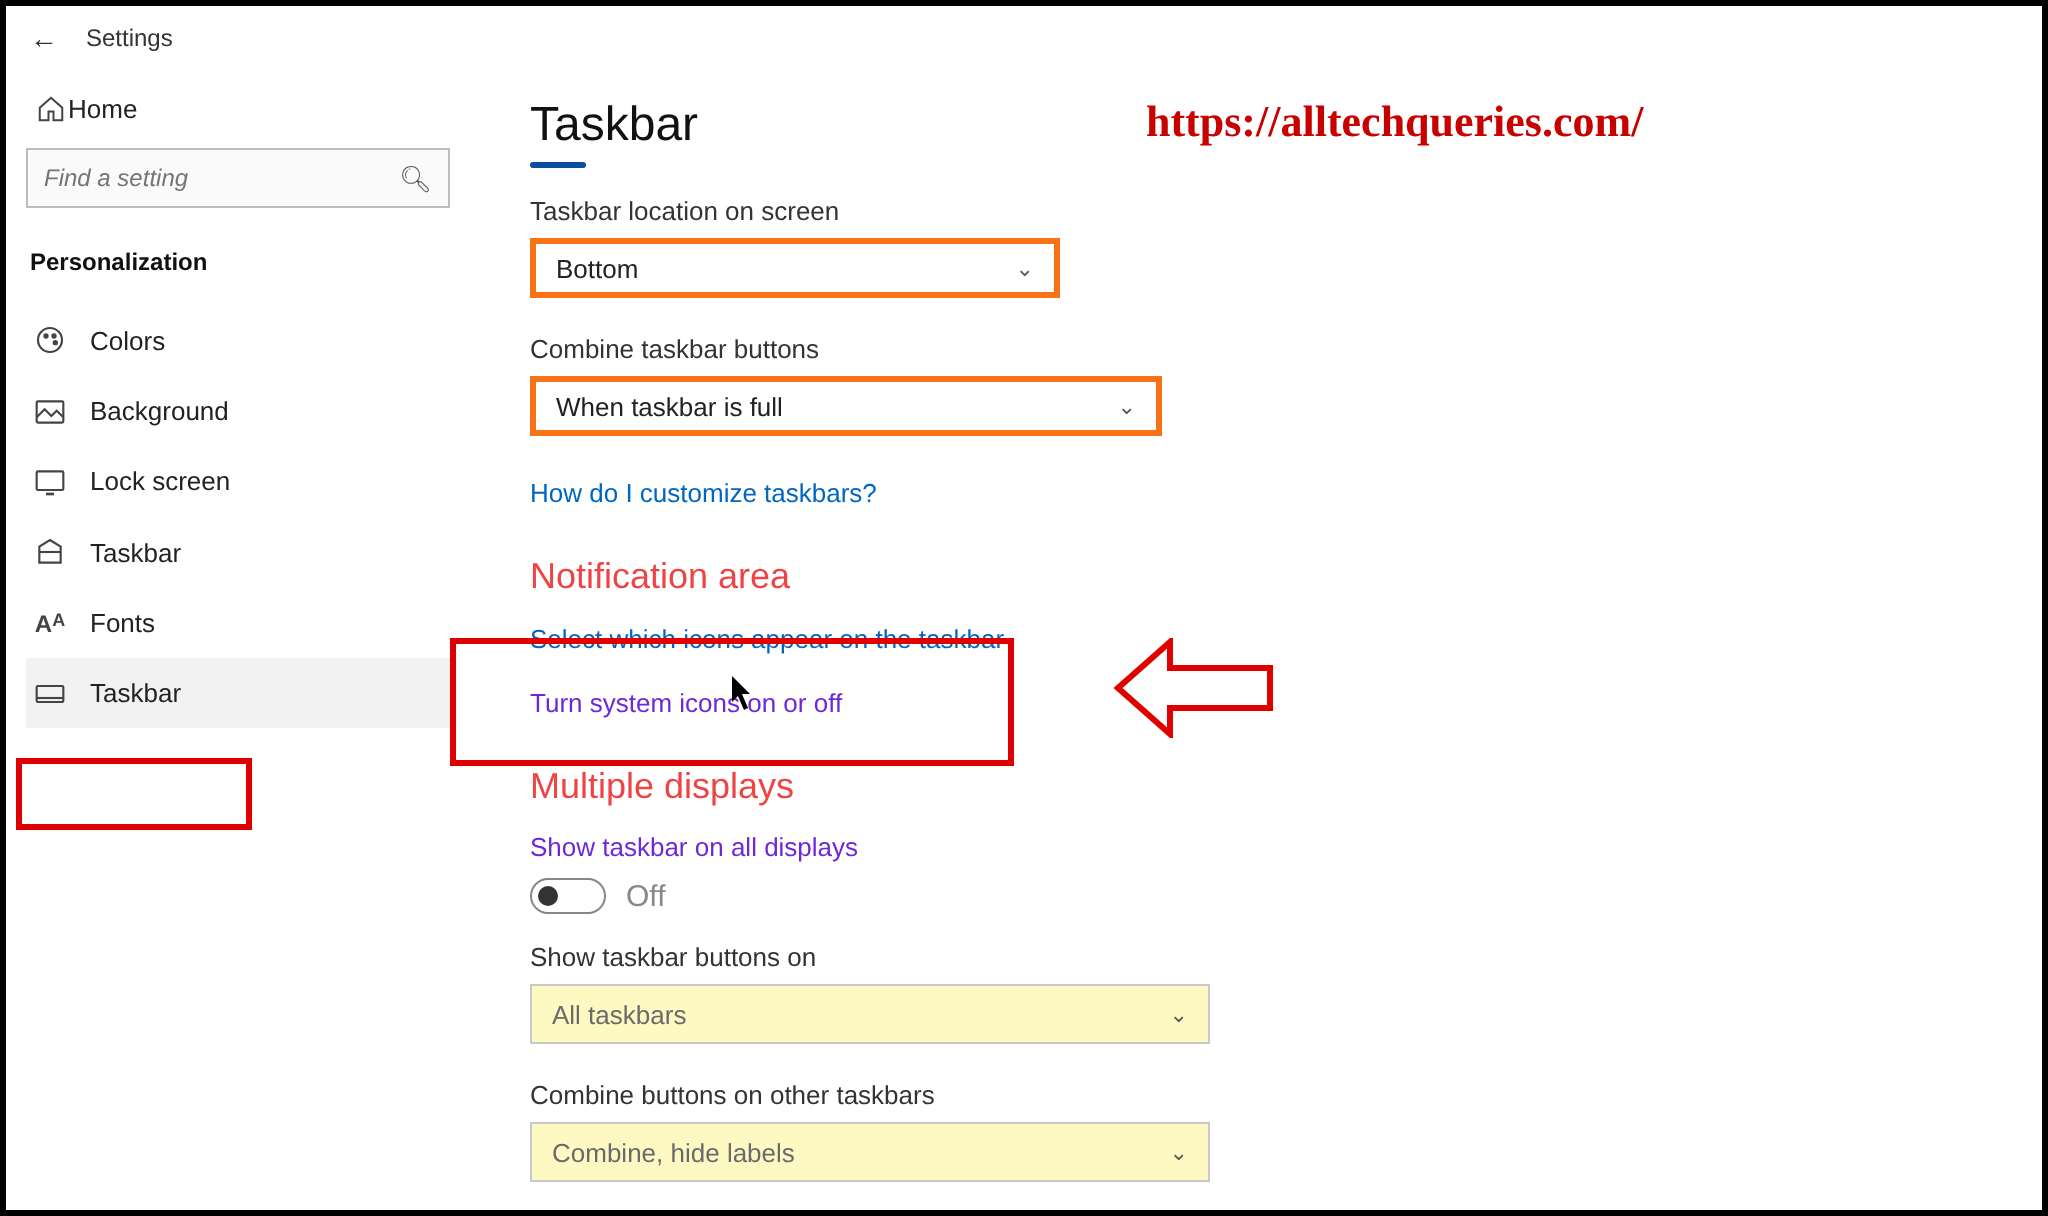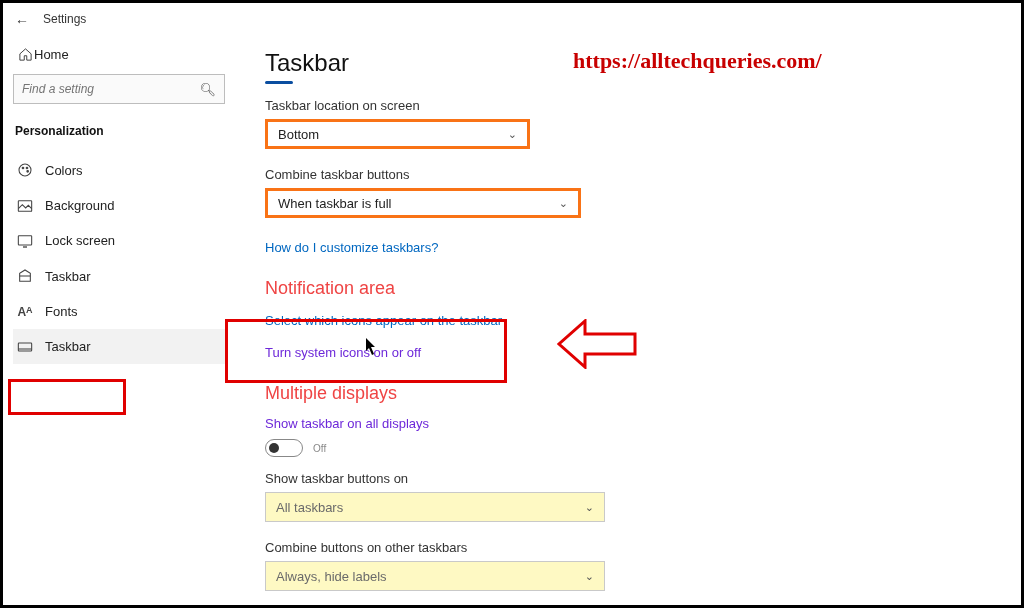--- a/index.html
+++ b/index.html
@@ -26,21 +26,21 @@
   .select.small { width: 265px; }
   .select.wide { width: 316px; }
   .select.gray { background:#fef9c3; border:1px solid #c9c9c9; color:#6a6a6a; width:340px;}
   .chev { color:#555; font-size:11px; }
   .link { color:#0067c0; font-size:13px; cursor:pointer; display:inline-block;}
   .subhead { font-size: 18px; font-weight: 400; color:#ef4444; margin-top: 22px; margin-bottom: 12px;}
   .grayline { font-size:13px; color:#6d28d9; }
   .toggle { display:flex; align-items:center; gap:10px; margin-top:8px; margin-bottom:14px;}
   .toggle .track { width:38px; height:18px; border:1px solid #888; border-radius:10px; position:relative;}
   .toggle .knob { width:10px; height:10px; background:#333; border-radius:50%; position:absolute; top:3px; left:3px;}
-  .toggle .tlabel { font-size:10px; color:#888;}
+  .toggle .tlabel { font-size:15px; color:#888;}
   .watermark { position:absolute; top:45px; left:570px; color:#c80000; font-family:"Times New Roman", serif; font-size:22px; font-weight:bold;}
   .highlight-box { position:absolute; border:3px solid #e00000; }
   .hb1 { top: 376px; left: 5px; width: 118px; height: 36px; }
   .hb2 { top: 316px; left: 222px; width: 282px; height: 64px; }
   .arrow { position:absolute; top:316px; left:554px; }
   .cursor { position:absolute; top:335px; left:358px; pointer-events:none;}
   .sp { height: 14px; }
   .sp20 { height: 20px; }
 </style>
 </head>
@@ -157,21 +157,21 @@
 
       <div class="label">Show taskbar buttons on</div>
       <div class="select gray">
         <span>All taskbars</span>
         <span class="chev">⌄</span>
       </div>
       <div class="sp"></div>
 
       <div class="label">Combine buttons on other taskbars</div>
       <div class="select gray">
-        <span>Always, hide labels</span>
+        <span>Combine, hide labels</span>
         <span class="chev">⌄</span>
       </div>
     </div>
   </div>
 
   <div class="watermark">https://alltechqueries.com/</div>
   <div class="highlight-box hb1"></div>
   <div class="highlight-box hb2"></div>
   <div class="arrow">
     <svg width="80" height="50" viewBox="0 0 80 50">

